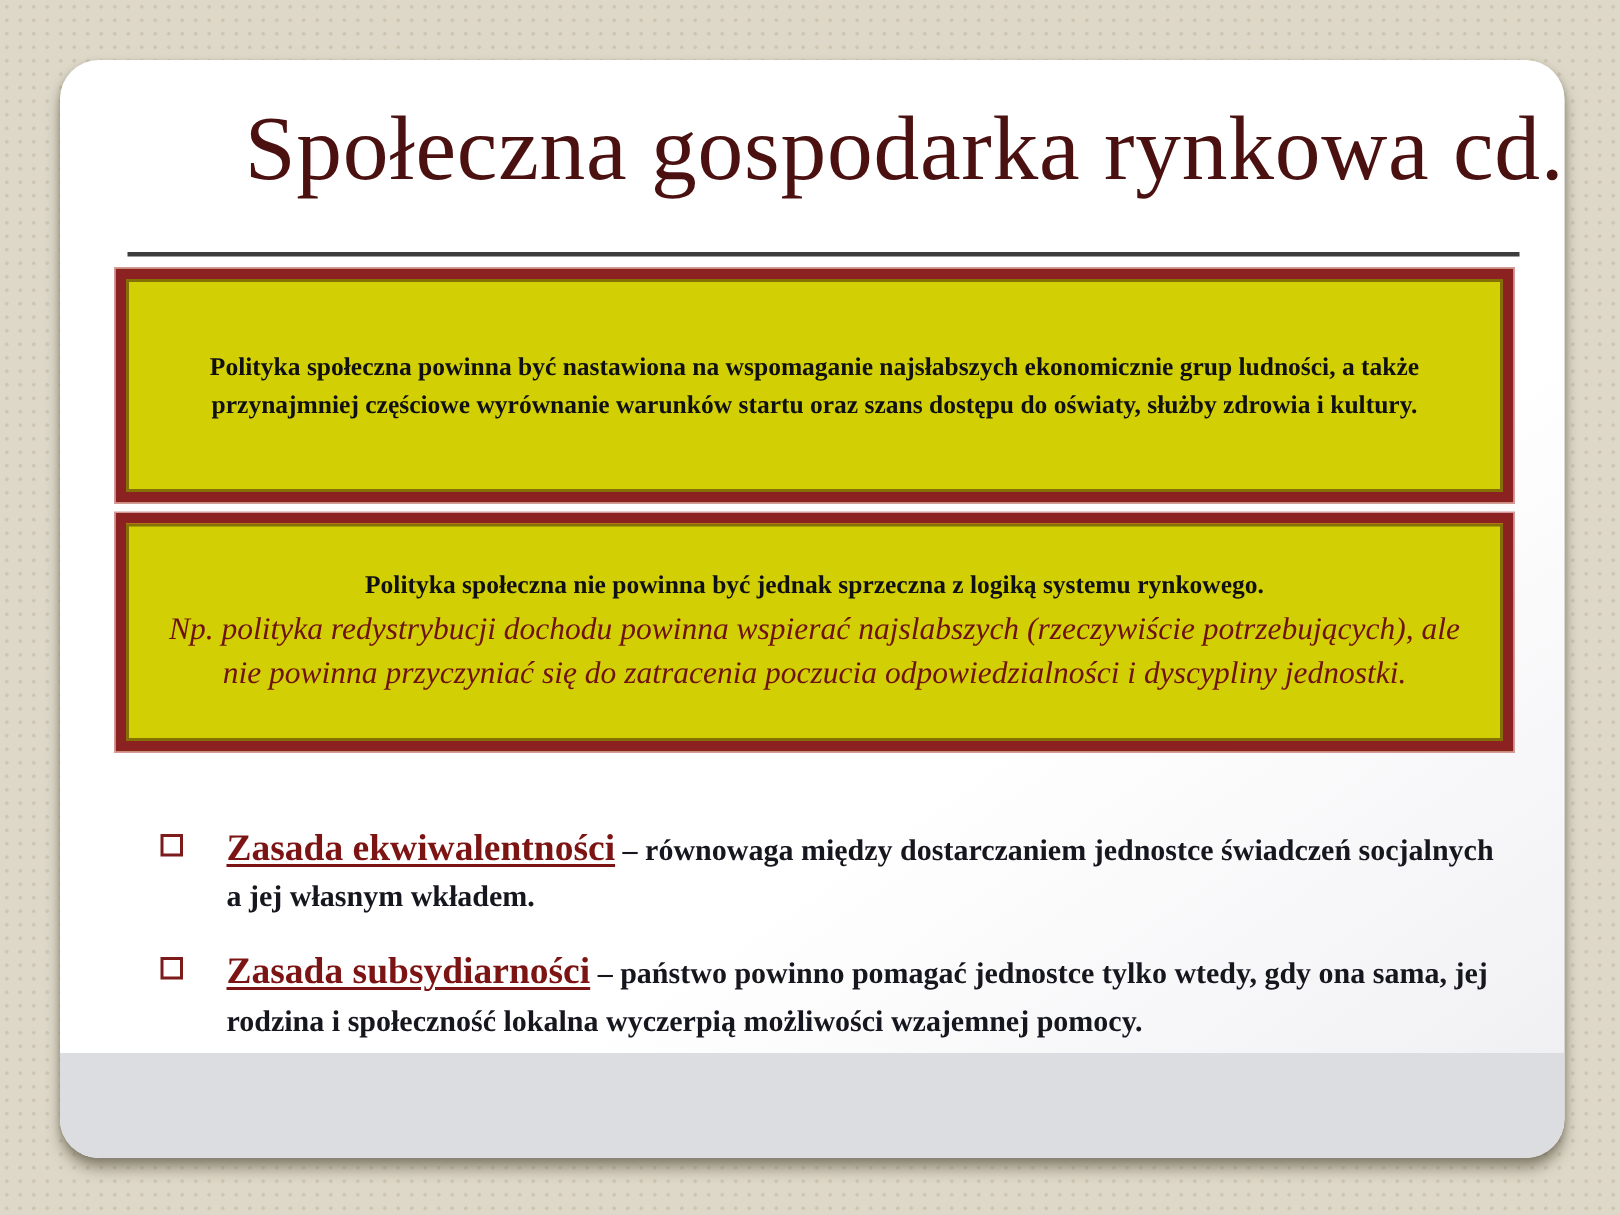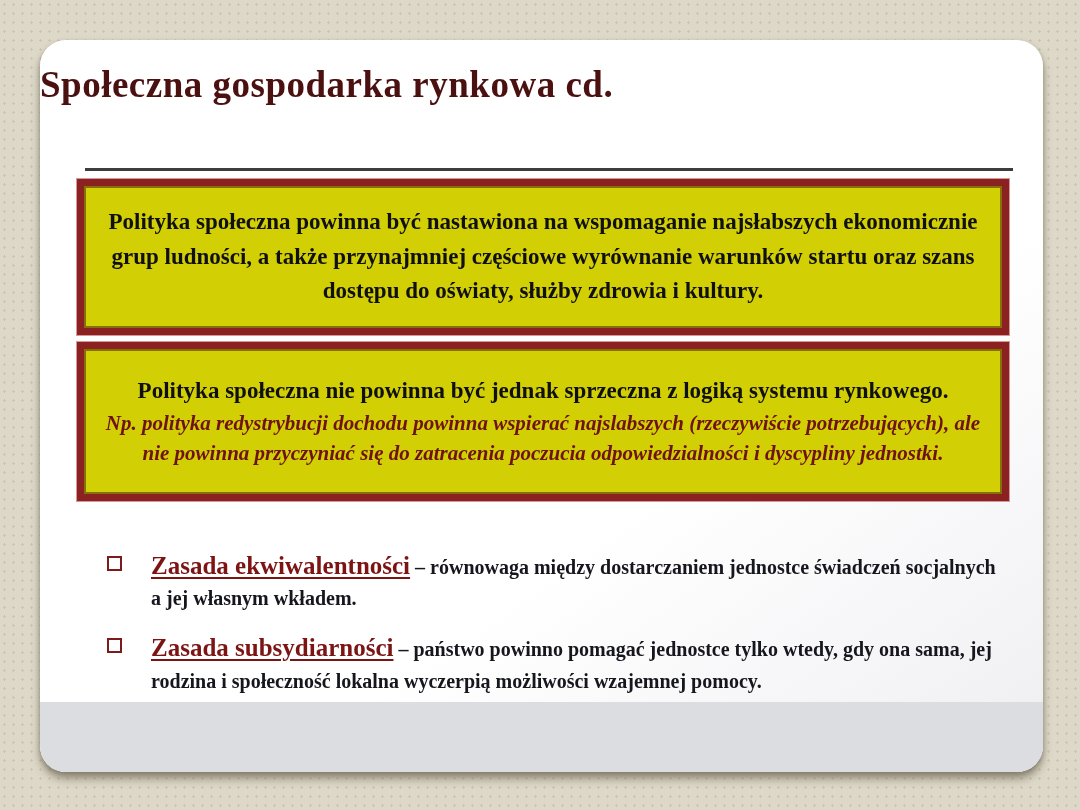--- a/index.html
+++ b/index.html
@@ -34,23 +34,23 @@
     bottom: 0;
     height: 70px;
     background: #dcdde1;
   }
   .slide-title {
     position: absolute;
     top: 22px;
     left: 0;
     width: 100%;
     margin: 0;
-    text-align: left;
-    font-weight: bold;
-    font-size: 37px;
+    text-align: right;
+    font-weight: normal;
+    font-size: 61px;
     line-height: 1.25;
     color: #4b1111;
     letter-spacing: 0.5px;
   }
   .title-rule {
     position: absolute;
     top: 128px;
     left: 45px;
     width: 928px;
     height: 0;
@@ -69,28 +69,28 @@
     flex-direction: column;
     justify-content: center;
     text-align: center;
     padding: 4px 18px;
   }
   .box1 { top: 139px; height: 156px; }
   .box2 { top: 302px; height: 159px; }
   .box-lead {
     margin: 0;
     font-weight: bold;
-    font-size: 23px;
+    font-size: 17px;
     line-height: 1.5;
     color: #101010;
   }
   .box2 .box-lead { line-height: 1.35; }
   .box-note {
     margin: 3px 0 0 0;
-    font-weight: bold;
+    font-weight: normal;
     font-style: italic;
     font-size: 21px;
     line-height: 1.4;
     color: #6e1212;
   }
   .bullet-list {
     position: absolute;
     top: 508px;
     left: 67px;
     width: 912px;

